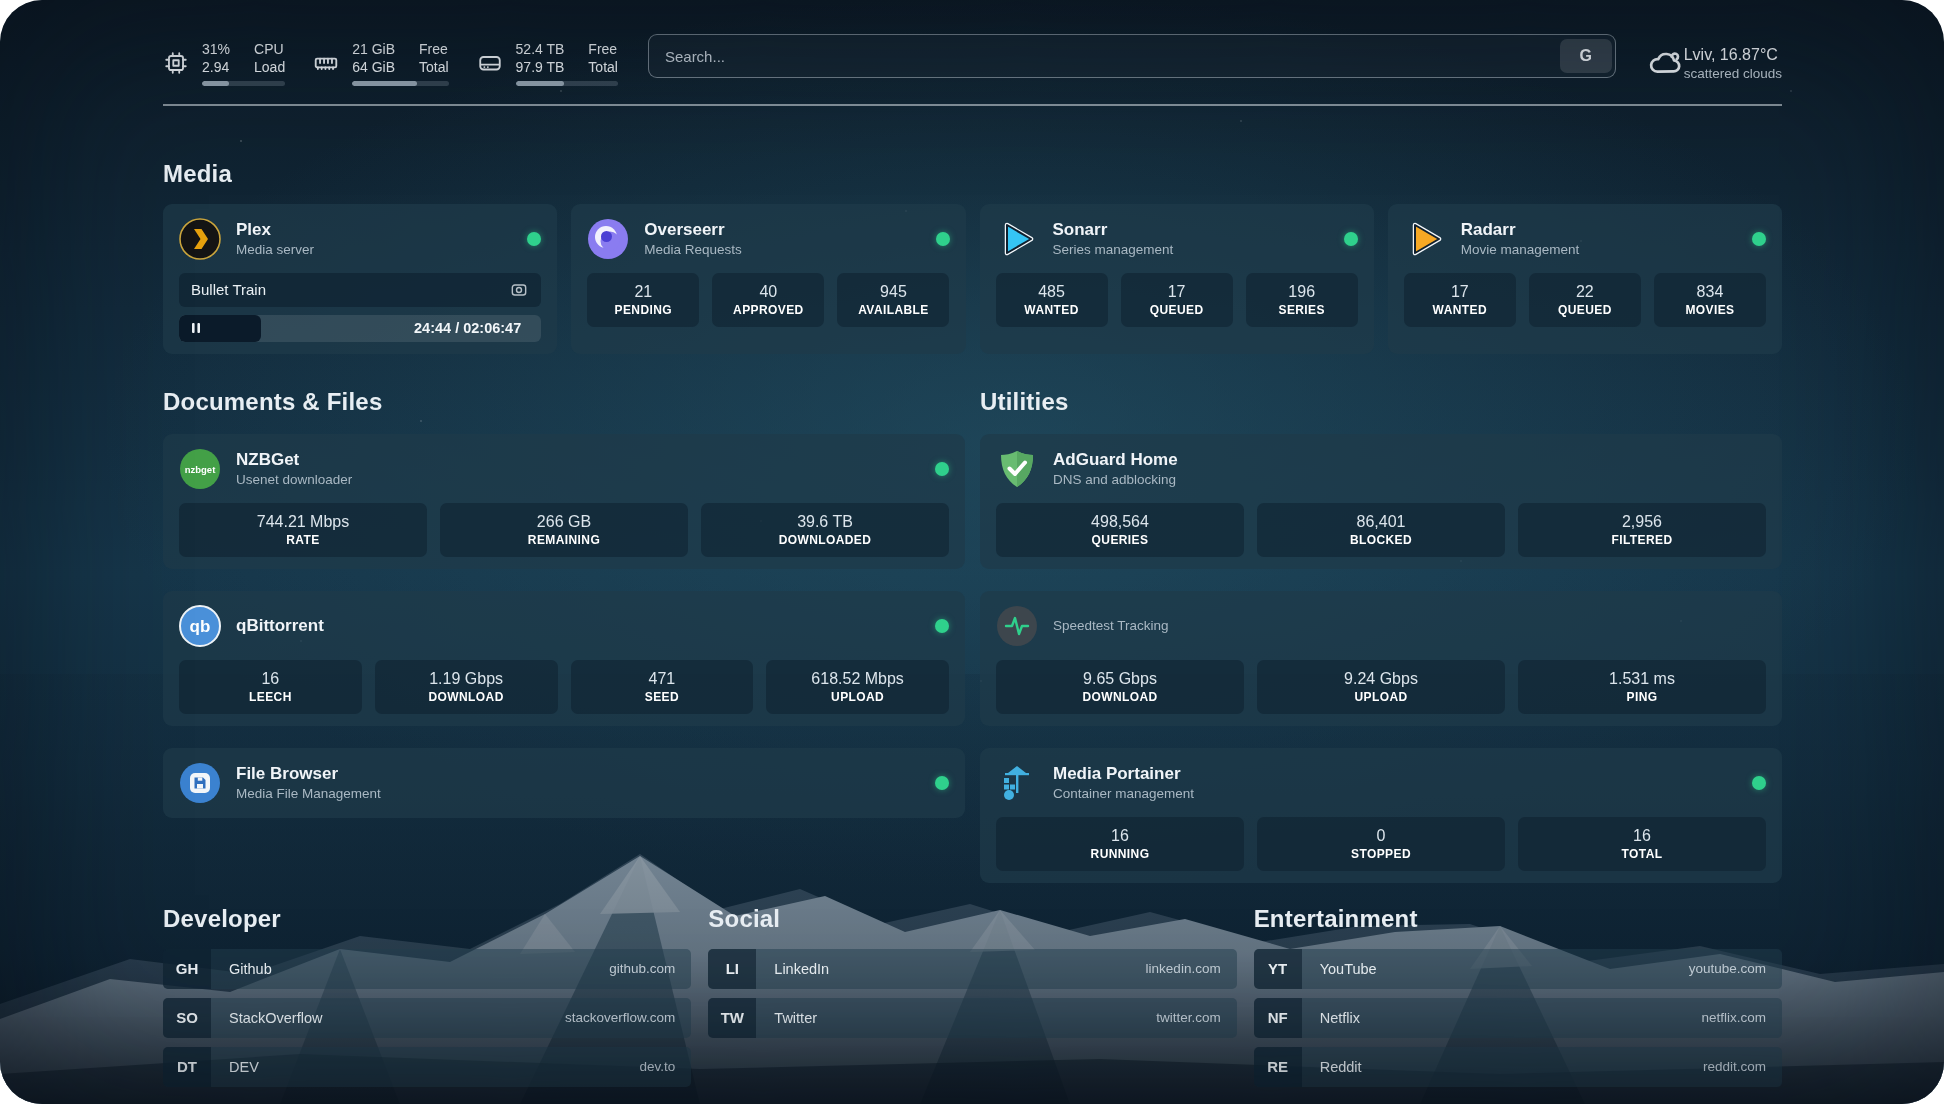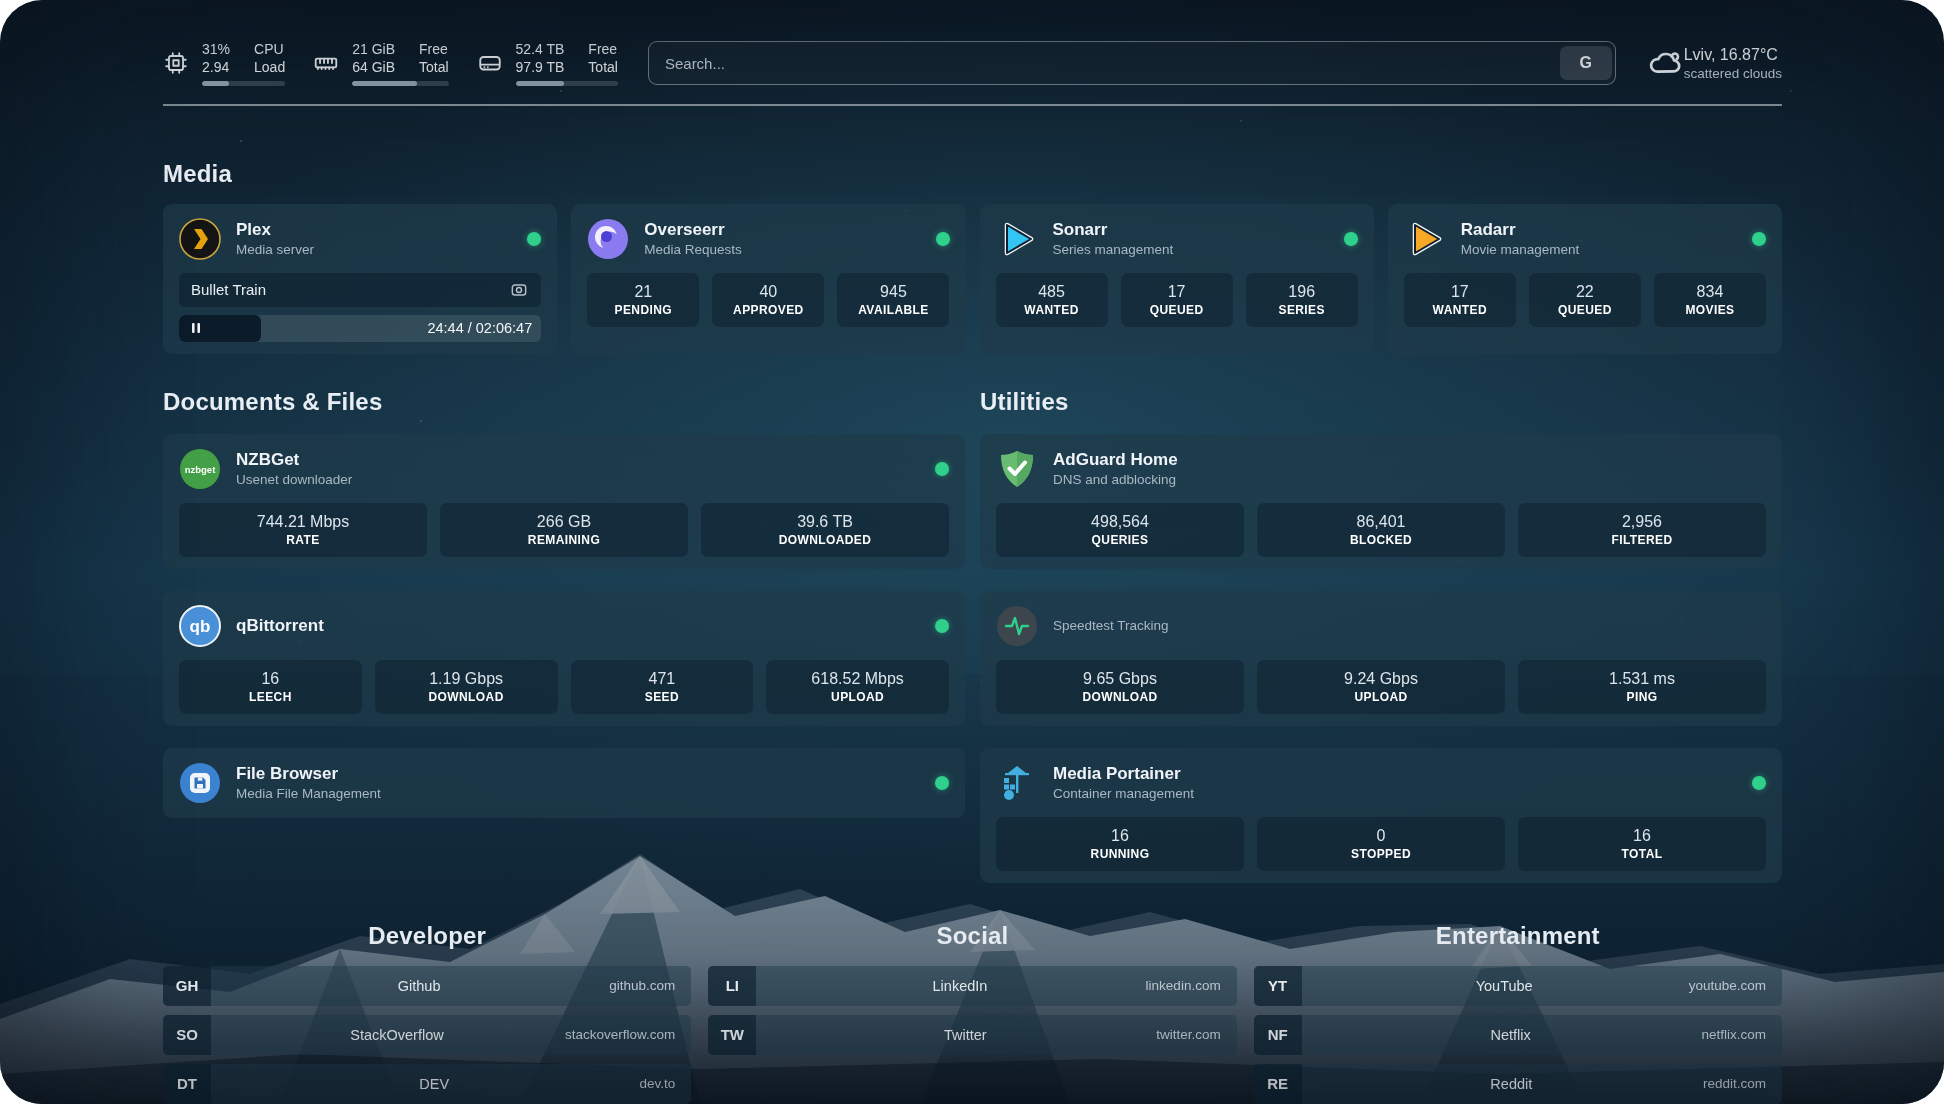--- a/index.html
+++ b/index.html
@@ -12,21 +12,21 @@
   .mountains{position:absolute;left:0;bottom:0;width:1944px;height:430px;z-index:0;}
   .specks{position:absolute;top:0;left:0;width:2px;height:2px;border-radius:50%;background:rgba(255,255,255,0.28);z-index:1;
     box-shadow:240px 140px 0 0 rgba(255,255,255,.22),560px 90px 0 0 rgba(255,255,255,.18),905px 210px 0 0 rgba(255,255,255,.2),
     1240px 120px 0 0 rgba(255,255,255,.16),1580px 240px 0 0 rgba(255,255,255,.22),1790px 90px 0 0 rgba(255,255,255,.15),
     420px 420px 0 0 rgba(255,255,255,.18),760px 520px 0 0 rgba(255,255,255,.2),1120px 460px 0 0 rgba(255,255,255,.16),
     1460px 560px 0 0 rgba(255,255,255,.18),300px 640px 0 0 rgba(255,255,255,.2),980px 680px 0 0 rgba(255,255,255,.15),
     1680px 620px 0 0 rgba(255,255,255,.18),640px 300px 0 0 rgba(255,255,255,.15);}
   .content{position:relative;z-index:2;padding:0 162px 0 163px;}
 
   
-  .topbar{display:flex;align-items:center;margin-top:34px;height:58px;}
+  .topbar{display:flex;margin-top:34px;height:58px;}
   .resources{display:flex;align-items:center;gap:28px;}
   .res{display:flex;align-items:center;gap:13px;}
   .res-icon{width:26px;height:26px;flex:none;}
   .res-cols{display:flex;gap:24px;}
   .res-col{display:flex;flex-direction:column;font-size:14px;line-height:18px;color:#eef3f7;}
   .res-bar{margin-top:5px;height:5px;border-radius:3px;background:rgba(150,165,178,0.28);overflow:hidden;}
   .res-bar-fill{height:100%;border-radius:3px;background:#94a3b0;}
   .search-box{flex:1;display:flex;align-items:center;margin:0 30px;height:42px;border-radius:9px;
     border:1.5px solid rgba(205,215,225,0.5);background:rgba(28,44,58,0.45);}
   .search-box input{flex:1;background:transparent;border:none;outline:none;color:#e3eaf0;font-size:15px;
@@ -65,24 +65,24 @@
   .head-only{padding:12px 16px;}
 
   
   .now-playing{display:flex;align-items:center;margin-top:11px;height:34px;border-radius:6px;
     background:rgba(11,29,43,0.55);padding:0 12px;}
   .np-title{flex:1;font-size:15px;color:#eaf0f4;}
   .np-type{width:20px;height:20px;opacity:.75;}
   .plex-progress{position:relative;margin-top:8px;height:27px;border-radius:6px;background:rgba(255,255,255,0.10);
     display:flex;align-items:center;overflow:hidden;}
   .plex-fill{position:absolute;left:0;top:0;bottom:0;background:#0b1b2a;border-radius:6px;display:flex;align-items:center;padding-left:11px;}
-  .plex-time{position:relative;margin-left:auto;padding-right:9px;font-size:14.5px;font-weight:400;color:#f2f6f9;}
+  .plex-time{position:relative;margin-left:auto;padding-right:20px;font-size:14.5px;font-weight:700;color:#f2f6f9;}
 
   
-  .bm-row{display:grid;grid-template-columns:repeat(3,1fr);gap:17px;margin-top:39px;text-align:center;}
+  .bm-row{display:grid;grid-template-columns:repeat(3,1fr);gap:17px;margin-top:22px;}
   .bm-title{margin-bottom:16px;}
   .bm-list{display:flex;flex-direction:column;gap:9px;}
   .bm{display:flex;align-items:center;height:40px;border-radius:5px;overflow:hidden;text-decoration:none;
     background:rgba(34,62,78,0.5);cursor:pointer;}
   .bm-abbr{width:48px;align-self:stretch;display:flex;align-items:center;justify-content:center;
     background:rgba(10,28,42,0.55);color:#eef3f7;font-size:15px;font-weight:600;flex:none;}
   .bm-name{flex:1;padding-left:18px;font-size:14.5px;color:#ebf1f5;}
   .bm-url{padding-right:16px;font-size:13.5px;color:#c4cfd8;}
   .ic-stroke{fill:none;stroke:#edf2f6;stroke-width:1.7;stroke-linecap:round;stroke-linejoin:round;}
 </style>

